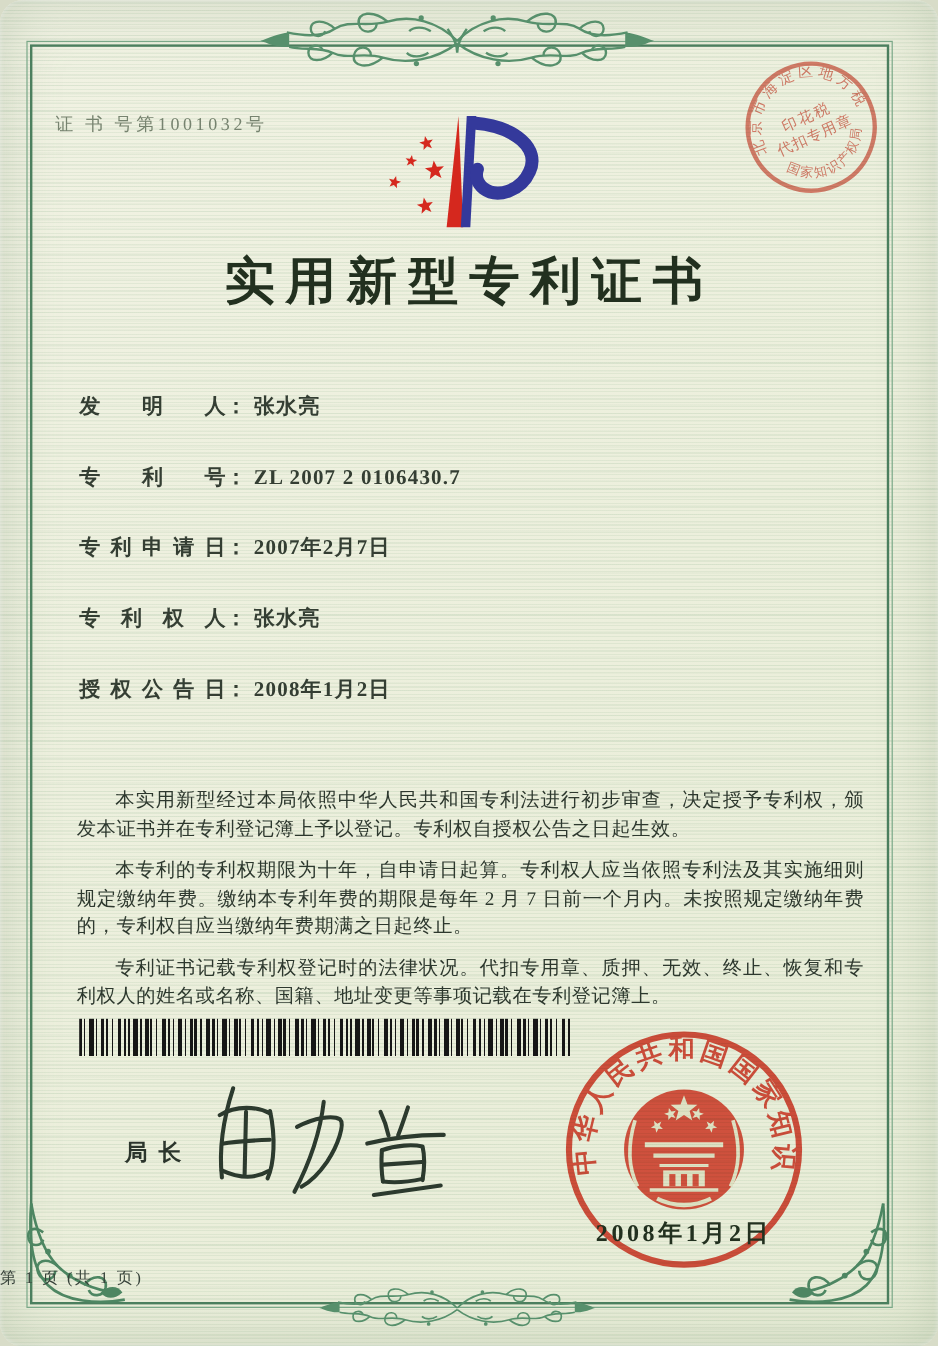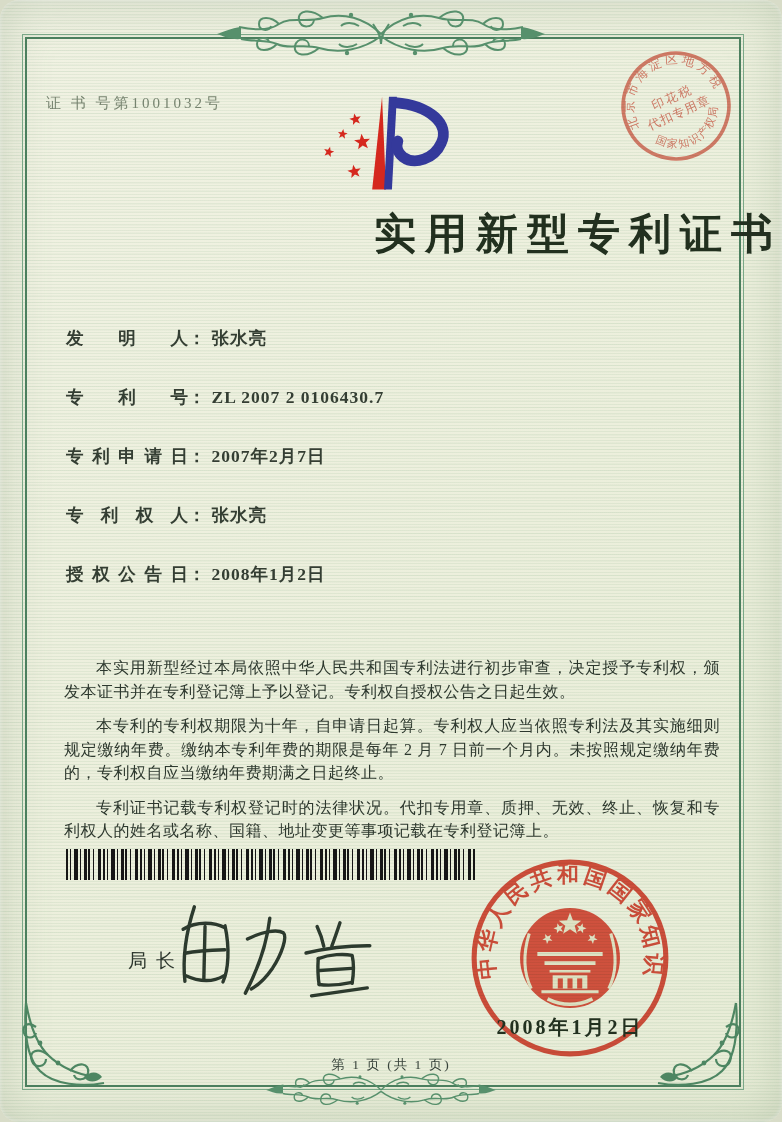--- a/index.html
+++ b/index.html
@@ -12,47 +12,47 @@
     box-shadow: inset 0 0 50px rgba(110,135,105,.28), inset 0 0 4px rgba(255,255,255,.8);
     font-family:"Liberation Serif","DejaVu Serif",serif;
     color:#2c372d;
     border-radius:19px;
   }
   .frame-outer{position:absolute;left:22px;top:34px;right:38px;bottom:32px;border:1px solid #7aa888;pointer-events:none;}
   .frame-inner{position:absolute;left:25px;top:37px;right:41px;bottom:35px;border:2px solid #4b7f5e;pointer-events:none;}
   .orn{position:absolute;pointer-events:none;}
   .cert-no{position:absolute;left:46px;top:94px;font-size:15px;letter-spacing:3px;color:#76836f;}
   .logo{position:absolute;left:312px;top:88px;width:148px;height:116px;}
-  .title{position:absolute;left:0;top:206px;width:100%;text-align:right;
+  .title{position:absolute;left:0;top:206px;width:100%;text-align:center;
          font-size:42px;font-weight:bold;letter-spacing:9px;color:#22301f;}
   .fields{position:absolute;left:66px;top:326px;width:620px;}
   .field{height:24px;margin-bottom:35px;font-size:17.5px;font-weight:600;color:#343e33;white-space:nowrap;}
   .flabel{display:inline-block;width:122px;text-align:justify;text-align-last:justify;}
   .fvalue{margin-left:6px;letter-spacing:1px;}
   .paras{position:absolute;left:64px;top:656px;width:656px;font-size:16px;line-height:23.5px;
          text-align:justify;color:#2d382e;letter-spacing:.5px;}
   .paras p{margin:0 0 11px 0;text-indent:2em;}
   .barcode{position:absolute;left:66px;top:849px;width:410px;height:31px;
     background:repeating-linear-gradient(90deg,
       #161616 0 2px, rgba(0,0,0,0) 2px 4px,
       #161616 4px 5px, rgba(0,0,0,0) 5px 8px,
       #161616 8px 12px, rgba(0,0,0,0) 12px 14px,
       #161616 14px 15px, rgba(0,0,0,0) 15px 18px,
       #161616 18px 21px, rgba(0,0,0,0) 21px 22px,
       #161616 22px 24px, rgba(0,0,0,0) 24px 27px,
       #161616 27px 28px, rgba(0,0,0,0) 28px 32px,
       #161616 32px 35px, rgba(0,0,0,0) 35px 37px);}
-  .sig-label{position:absolute;left:128px;top:948px;font-size:19px;font-weight:normal;letter-spacing:9px;color:#2b352c;}
+  .sig-label{position:absolute;left:104px;top:948px;font-size:19px;font-weight:bold;letter-spacing:9px;color:#2b352c;}
   .signature{position:absolute;left:168px;top:896px;width:218px;height:114px;transform:rotate(-2deg);}
   .seal{position:absolute;left:468px;top:856px;width:204px;height:204px;opacity:.88;mix-blend-mode:multiply;}
   .seal-date{position:absolute;left:468px;top:1014px;width:204px;text-align:center;
              font-size:20px;font-weight:bold;letter-spacing:3px;color:#22301f;}
   .tax-stamp{position:absolute;left:618px;top:48px;width:116px;height:116px;
              transform:rotate(-24deg);opacity:.8;mix-blend-mode:multiply;}
-  .footer{position:absolute;left:0;top:1056px;width:100%;text-align:center;
+  .footer{position:absolute;left:0;top:1056px;width:100%;
           font-size:13.5px;letter-spacing:2px;color:#37423a;}
 </style>
 </head>
 <body>
 
 <div class="page">
 
   <svg width="0" height="0" style="position:absolute">
     <defs>
       <path id="star" d="M0,-10 L2.47,-3.4 L9.51,-3.09 L3.99,1.3 L5.88,8.09 L0,4.2 L-5.88,8.09 L-3.99,1.3 L-9.51,-3.09 L-2.47,-3.4 Z"></path>

